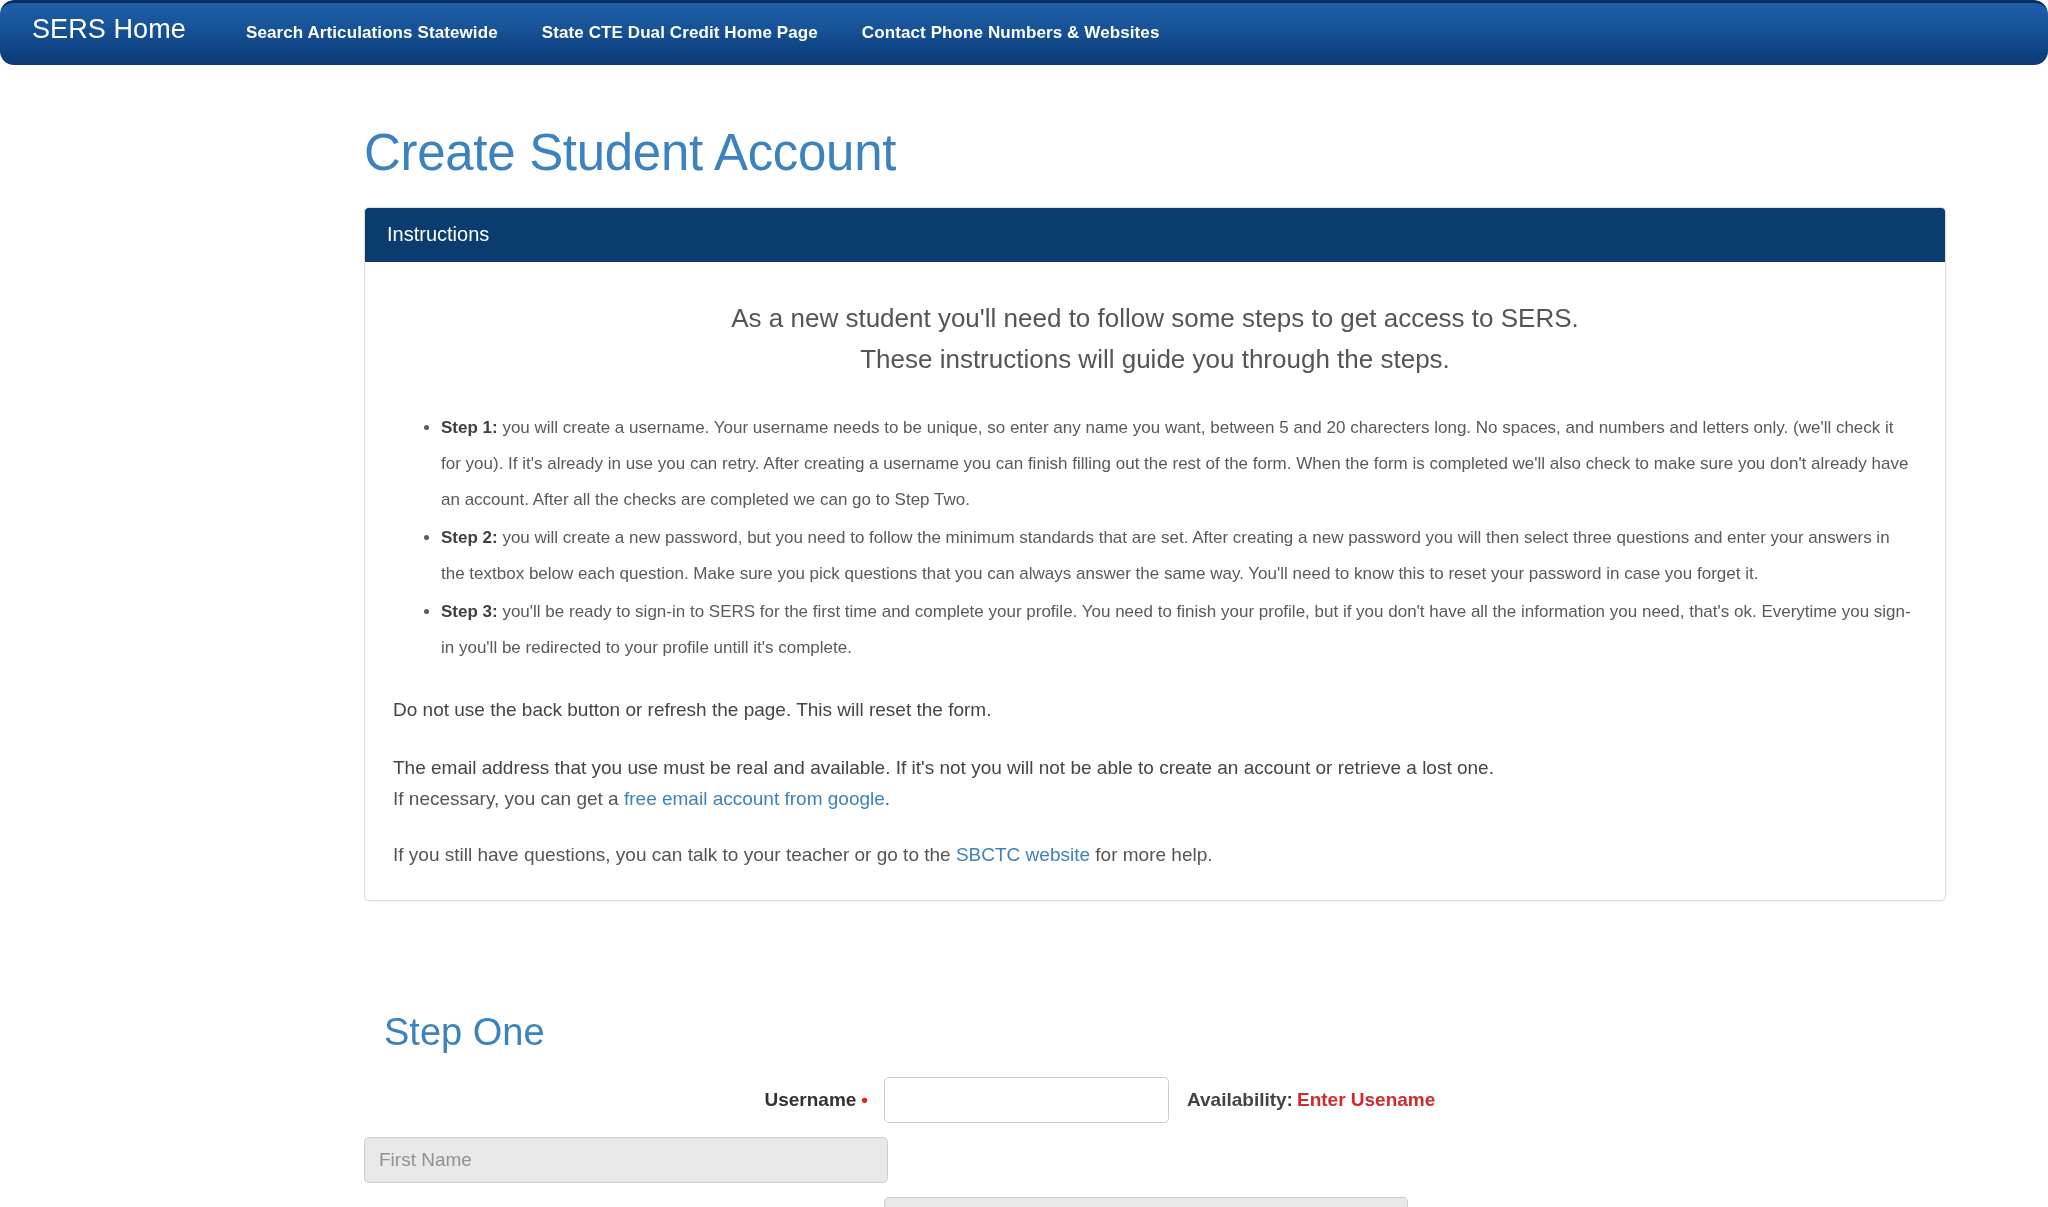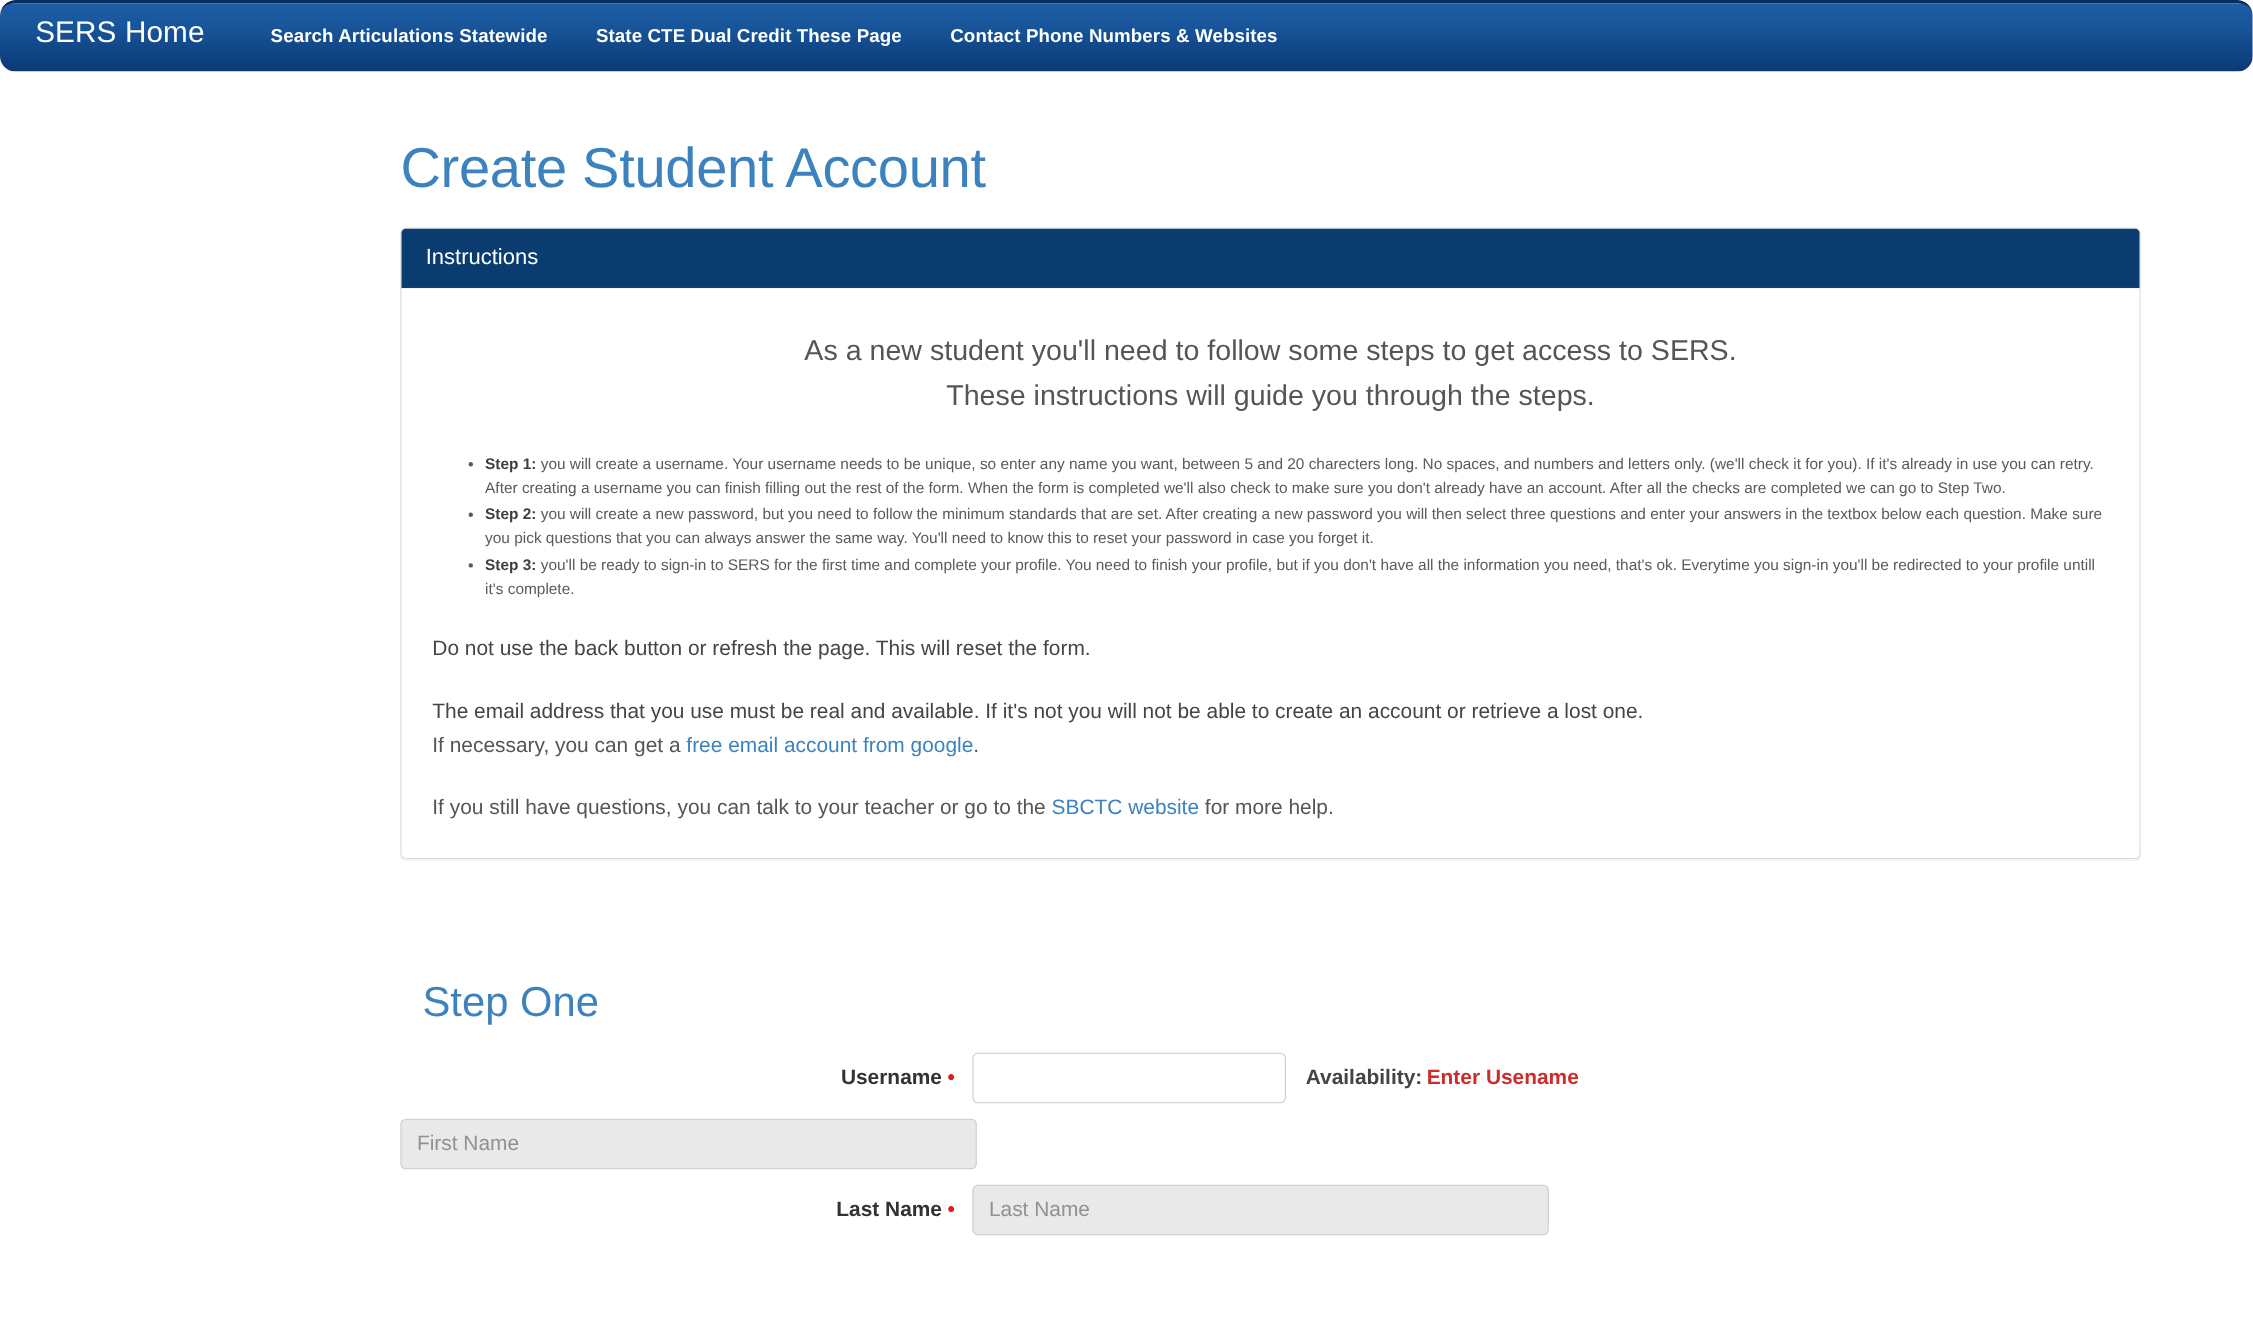--- a/index.html
+++ b/index.html
@@ -94,22 +94,22 @@
     margin: 14px 0 0 0;
   }
   .lead .lead-line { display: block; }
 
   .steps {
     margin: 30px 0 0 0;
     padding-left: 48px;
     color: #5a5a5a;
   }
   .steps li {
-    font-size: 14px;
-    line-height: 22px;
+    font-size: 17px;
+    line-height: 36px;
     margin-bottom: 2px;
   }
   .steps li b { color: #3f3f3f; }
 
   .note {
     color: #454545;
     font-size: 19px;
     font-weight: normal;
     line-height: 28px;
     margin: 30px 0 0 0;
@@ -210,21 +210,21 @@
     font-weight: bold;
     padding-left: 4px;
   }
 </style>
 </head>
 <body>
 
 <div class="navbar">
   <a class="nav-brand" href="#">SERS Home</a>
   <a class="nav-link nav-gap-1" href="#">Search Articulations Statewide</a>
-  <a class="nav-link" href="#">State CTE Dual Credit These Page</a>
+  <a class="nav-link" href="#">State CTE Dual Credit Home Page</a>
   <a class="nav-link" href="#">Contact Phone Numbers &amp; Websites</a>
 </div>
 
 <div class="page">
 
   <h1 class="page-title">Create Student Account</h1>
 
   <div class="panel">
     <div class="panel-heading">Instructions</div>
     <div class="panel-body">

